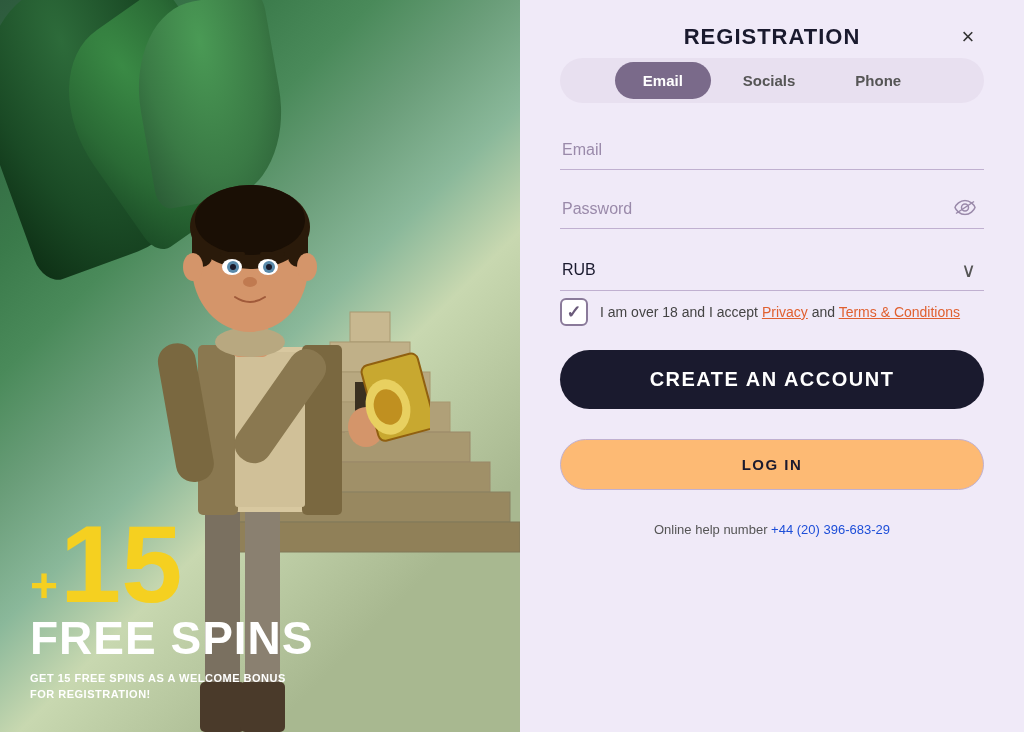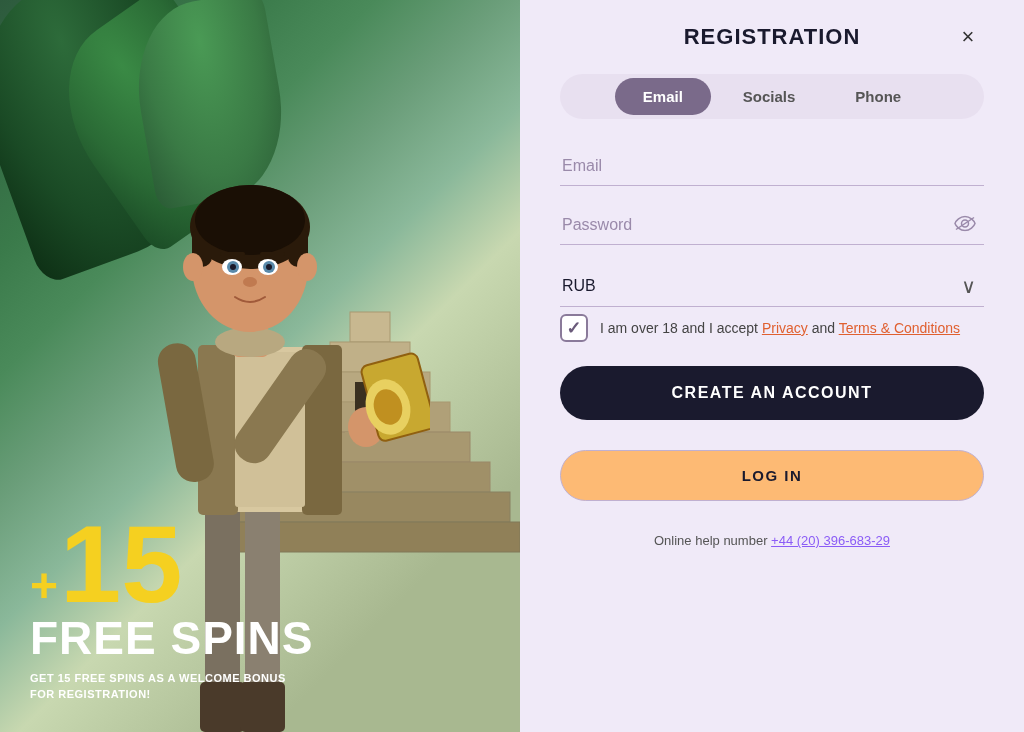--- a/index.html
+++ b/index.html
@@ -134,21 +134,21 @@
       flex-direction: column;
       position: relative;
       overflow-y: auto;
     }
 
     .modal-header {
       display: flex;
       align-items: center;
       justify-content: center;
       position: relative;
-      margin-bottom: 24px;
+      margin-bottom: 8px;
     }
 
     .modal-title {
       font-size: 22px;
       font-weight: 800;
       letter-spacing: 1px;
       color: #1a1a2e;
       text-transform: uppercase;
     }
 
@@ -306,21 +306,21 @@
     }
 
     
     .create-btn {
       width: 100%;
       padding: 18px;
       background: #1a1a2e;
       color: white;
       border: none;
       border-radius: 35px;
-      font-size: 16px;
+      font-size: 20px;
       font-weight: 800;
       letter-spacing: 1.5px;
       text-transform: uppercase;
       cursor: pointer;
       margin-bottom: 30px;
     }
 
     
     .already-account {
       text-align: center;
@@ -348,22 +348,21 @@
     }
 
     .help-text {
       text-align: center;
       font-size: 13px;
       color: #555;
       margin-top: 16px;
     }
 
     .help-link {
-      color: #8b5cf6;
-      text-decoration: underline;
+      color: #1d4ed8;
       cursor: pointer;
     }
 
     
     .temple-svg {
       position: absolute;
       bottom: 120px;
       right: 0;
       z-index: 1;
     }

